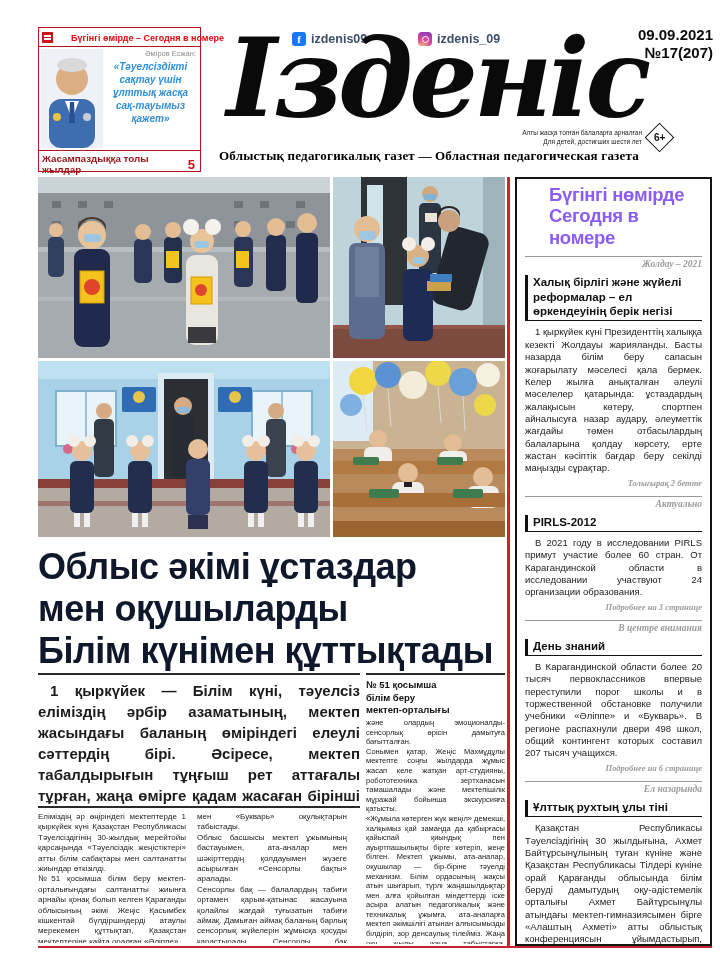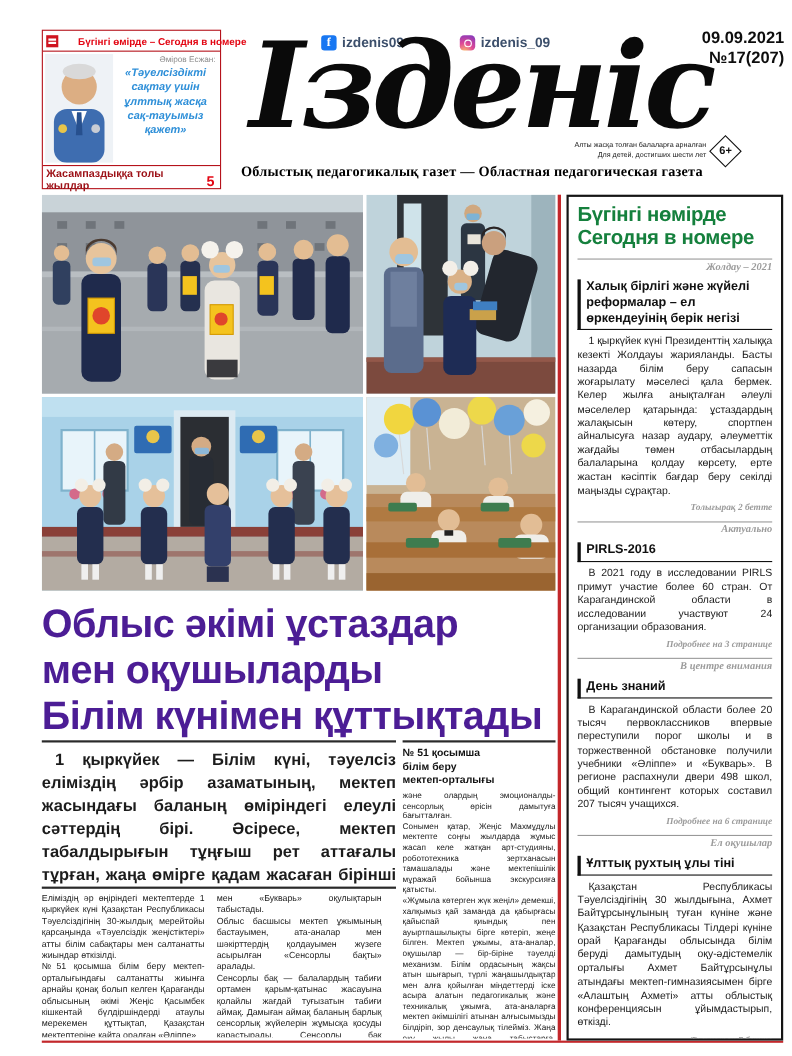--- a/index.html
+++ b/index.html
@@ -39,38 +39,38 @@
   .age-diamond span{transform:rotate(-45deg);font-size:10px;font-weight:bold;color:#111;}
   .subtitle{left:203px;top:148px;width:452px;text-align:center;font-family:"Liberation Serif",serif;
             font-weight:bold;font-size:13px;letter-spacing:0.2px;color:#000;}
 
   
   .photos{left:38px;top:177px;width:467px;height:360px;display:grid;
           grid-template-columns:292px 172px;grid-template-rows:181px 176px;gap:3px;}
   .photos svg{display:block;width:100%;height:100%;}
 
   
-  .headline{left:38px;top:546px;width:470px;color:#4c1d95;font-weight:800;font-size:36px;
+  .headline{left:38px;top:546px;width:470px;color:#0f172a;font-weight:800;font-size:36px;
             line-height:1.17;letter-spacing:-0.5px;white-space:pre-line;}
   .rule{border-top:2px solid #2a2a2a;height:0;}
   .lead{left:38px;top:680px;width:322px;height:124px;font-size:15px;font-weight:bold;
         line-height:21px;text-align:justify;color:#1c1c1c;text-indent:12px;overflow:hidden;}
   .col3-header{left:366px;top:679px;width:139px;font-size:9.5px;font-weight:800;line-height:1.32;
                white-space:pre-line;color:#111;}
   .bodycol{font-size:8px;line-height:1.3;text-align:justify;color:#222;overflow:hidden;white-space:pre-line;}
   .col3-body{left:366px;top:718px;width:139px;height:226px;font-size:7.5px;line-height:1.28;}
   .col1{left:38px;top:812px;width:148px;height:131px;}
   .col2{left:197px;top:812px;width:150px;height:131px;}
   .bottom-red-line{left:38px;top:946px;width:674px;border-top:2px solid #c3272b;height:0;}
 
   
   .sidebar-red-line{left:507px;top:177px;height:769px;width:0;border-left:3px solid #c3272b;}
   .sidebar{left:515px;top:177px;width:197px;height:769px;border:2px solid #141414;box-sizing:border-box;
            padding:5px 8px 4px;overflow:hidden;background:#fff;}
-  .s-title{color:#15803d;font-weight:800;font-size:18.5px;line-height:1.16;letter-spacing:-0.3px;}
+  .s-title{color:#8b5cf6;font-weight:800;font-size:18.5px;line-height:1.16;letter-spacing:-0.3px;margin-left:24px;}
   .rubric{margin-top:8px;border-top:1px solid #999;color:#9b9b9b;font-size:9.5px;font-style:italic;
           font-weight:bold;text-align:right;padding-top:2px;font-family:"Liberation Serif",serif;}
   .s-head{margin-top:6px;font-size:11.5px;font-weight:800;color:#101010;border-left:3px solid #101010;
           padding:0 0 2px 5px;border-bottom:1.5px solid #101010;line-height:1.25;}
   .s-body{margin-top:5px;font-size:9.5px;line-height:1.3;text-align:justify;color:#1a1a1a;text-indent:10px;}
   .s-foot{margin-top:3px;text-align:right;color:#9b9b9b;font-size:8.5px;font-style:italic;font-weight:bold;
           font-family:"Liberation Serif",serif;}
 </style>
 </head>
 <body>
@@ -357,28 +357,28 @@
   <div class="abs sidebar">
     <div class="s-title">Бүгінгі нөмірде</div>
     <div class="s-title">Сегодня в номере</div>
 
     <div class="rubric">Жолдау – 2021</div>
     <div class="s-head">Халық бірлігі және жүйелі реформалар – ел өркендеуінің берік негізі</div>
     <div class="s-body">1 қыркүйек күні Президенттің халыққа кезекті Жолдауы жарияланды. Басты назарда білім беру сапасын жоғарылату мәселесі қала бермек. Келер жылға анықталған әлеулі мәселелер қатарында: ұстаздардың жалақысын көтеру, спортпен айналысуға назар аудару, әлеуметтік жағдайы төмен отбасылардың балаларына қолдау көрсету, ерте жастан кәсіптік бағдар беру секілді маңызды сұрақтар.</div>
     <div class="s-foot">Толығырақ 2 бетте</div>
 
     <div class="rubric">Актуально</div>
-    <div class="s-head">PIRLS-2016</div>
+    <div class="s-head">PIRLS-2012</div>
     <div class="s-body">В 2021 году в исследовании PIRLS примут участие более 60 стран. От Карагандинской области в исследовании участвуют 24 организации образования.</div>
     <div class="s-foot">Подробнее на 3 странице</div>
 
     <div class="rubric">В центре внимания</div>
     <div class="s-head">День знаний</div>
     <div class="s-body">В Карагандинской области более 20 тысяч первоклассников впервые переступили порог школы и в торжественной обстановке получили учебники «Әліппе» и «Букварь». В регионе распахнули двери 498 школ, общий контингент которых составил 207 тысяч учащихся.</div>
     <div class="s-foot">Подробнее на 6 странице</div>
 
-    <div class="rubric">Ел оқушылар</div>
+    <div class="rubric">Ел назарында</div>
     <div class="s-head">Ұлттық рухтың ұлы тіні</div>
     <div class="s-body">Қазақстан Республикасы Тәуелсіздігінің 30 жылдығына, Ахмет Байтұрсынұлының туған күніне және Қазақстан Республикасы Тілдері күніне орай Қарағанды облысында білім беруді дамытудың оқу-әдістемелік орталығы Ахмет Байтұрсынұлы атындағы мектеп-гимназиясымен бірге «Алаштың Ахметі» атты облыстық конференциясын ұйымдастырып, өткізді.</div>
     <div class="s-foot">Толығырақ 7 бетте</div>
   </div>
 
 </div>
 
 </body></html>

